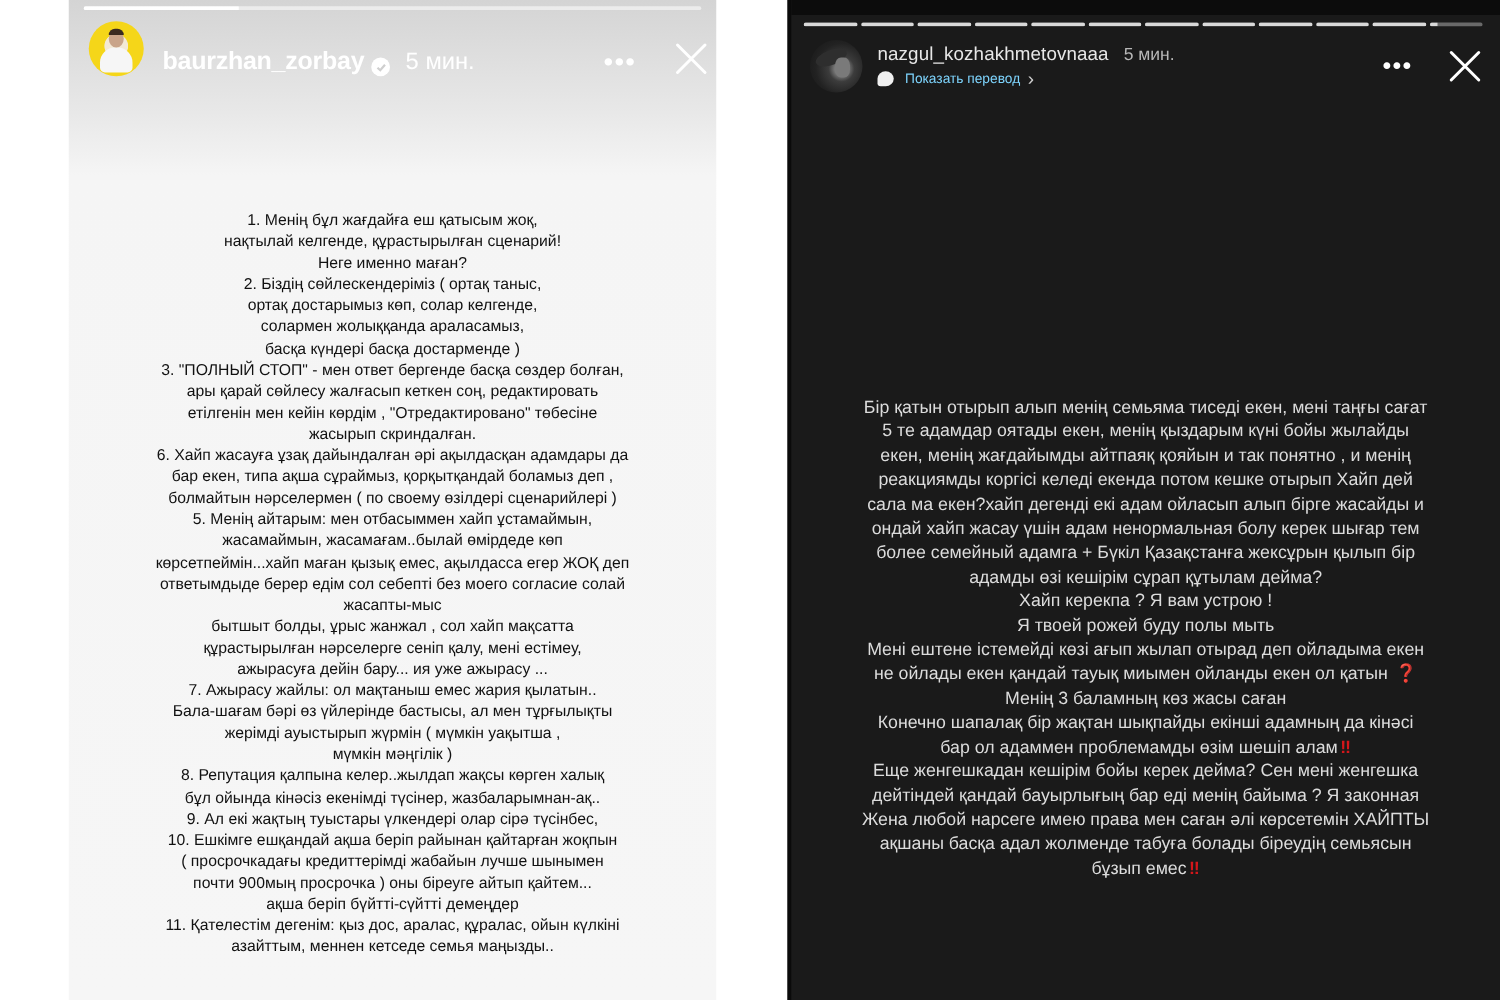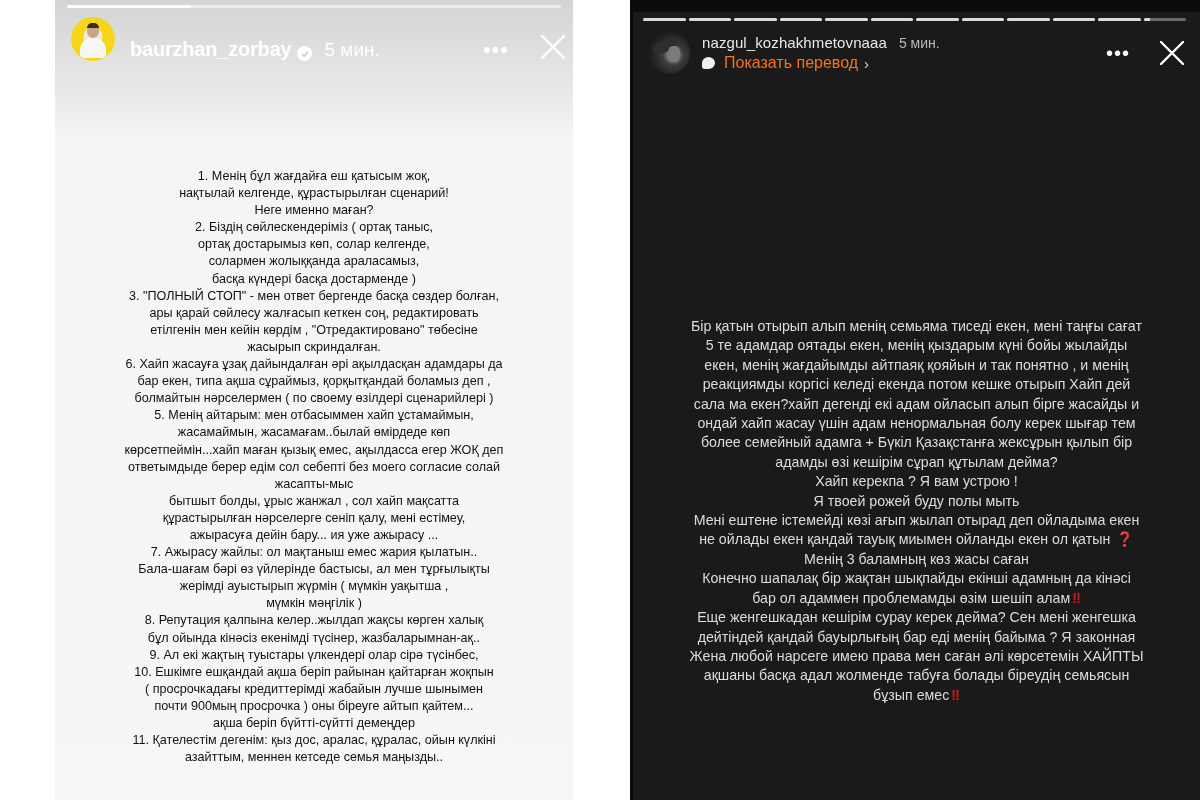--- a/index.html
+++ b/index.html
@@ -77,21 +77,21 @@
   }
   .avatar-dark .hat { position: absolute; left: 4px; top: 8px; width: 26px; height: 12px; border-radius: 50%; background: #2e2e2e; transform: rotate(-20deg); }
   .avatar-dark .face { position: absolute; left: 20px; top: 14px; width: 12px; height: 16px; border-radius: 40%; background: #7a7a7a; }
 
   .meta-right { margin-left: 12px; display: flex; flex-direction: column; justify-content: flex-start; }
   .meta-row1 { display: flex; align-items: baseline; }
   .username-right { color: #e8e8e8; font-size: 15px; letter-spacing: 0.1px; }
   .time-right { margin-left: 12px; color: #b8b8b8; font-size: 14px; }
   .translate-row { display: flex; align-items: center; margin-top: 3px; }
   .bubble { width: 13px; height: 12px; background: #f0f0f0; border-radius: 50% 50% 50% 20%; margin-right: 9px; flex: none; }
-  .translate-label { color: #f97316; font-size: 16px; }
+  .translate-label { color: #7dd3fc; font-size: 11px; }
   .translate-chevron { color: #d0d0d0; font-size: 15px; margin-left: 6px; }
   .dots-right { color: #ffffff; font-size: 20px; letter-spacing: 1px; margin-right: 28px; line-height: 1; }
   .close-right { width: 28px; height: 28px; margin-right: 2px; }
 
   .text-right {
     position: absolute; left: 0; right: 0; top: 317px;
     text-align: center; color: #dcdcdc;
     font-size: 14.2px; line-height: 19.4px;
   }
   .text-right .line { white-space: nowrap; }
@@ -235,19 +235,19 @@
       <div class="line"><span>ондай хайп жасау үшін адам ненормальная болу керек шығар тем</span></div>
       <div class="line"><span>более семейный адамга + Бүкіл Қазақстанға  жексұрын қылып бір</span></div>
       <div class="line"><span>адамды өзі кешірім сұрап құтылам дейма?</span></div>
       <div class="line"><span>Хайп керекпа ? Я вам устрою !</span></div>
       <div class="line"><span>Я твоей рожей буду полы мыть</span></div>
       <div class="line"><span>Мені ештене істемейді көзі ағып жылап отырад деп ойладыма екен</span></div>
       <div class="line"><span>не ойлады екен қандай тауық миымен ойланды екен ол қатын </span><span class="red-mark" style="color: rgb(212, 22, 26);">❓</span></div>
       <div class="line"><span>Менің 3 баламның көз жасы саған</span></div>
       <div class="line"><span>Конечно шапалақ бір жақтан шықпайды екінші адамның да кінәсі</span></div>
       <div class="line"><span>бар ол адаммен проблемамды өзім шешіп алам</span><span class="red-mark" style="color: rgb(212, 22, 26);">‼</span></div>
-      <div class="line"><span>Еще женгешкадан кешірім сурау керек дейма? Сен мені женгешка</span></div>
+      <div class="line"><span>Еще женгешкадан кешірім бойы керек дейма? Сен мені женгешка</span></div>
       <div class="line"><span>дейтіндей қандай бауырлығың бар еді  менің байыма ? Я законная</span></div>
       <div class="line"><span>Жена любой нарсеге имею права мен саған әлі көрсетемін ХАЙПТЫ</span></div>
       <div class="line"><span>ақшаны басқа адал жолменде табуға болады біреудің семьясын</span></div>
       <div class="line"><span>бұзып емес</span><span class="red-mark" style="color: rgb(212, 22, 26);">‼</span></div>
     </div>
 </div>
 
 </body></html>

